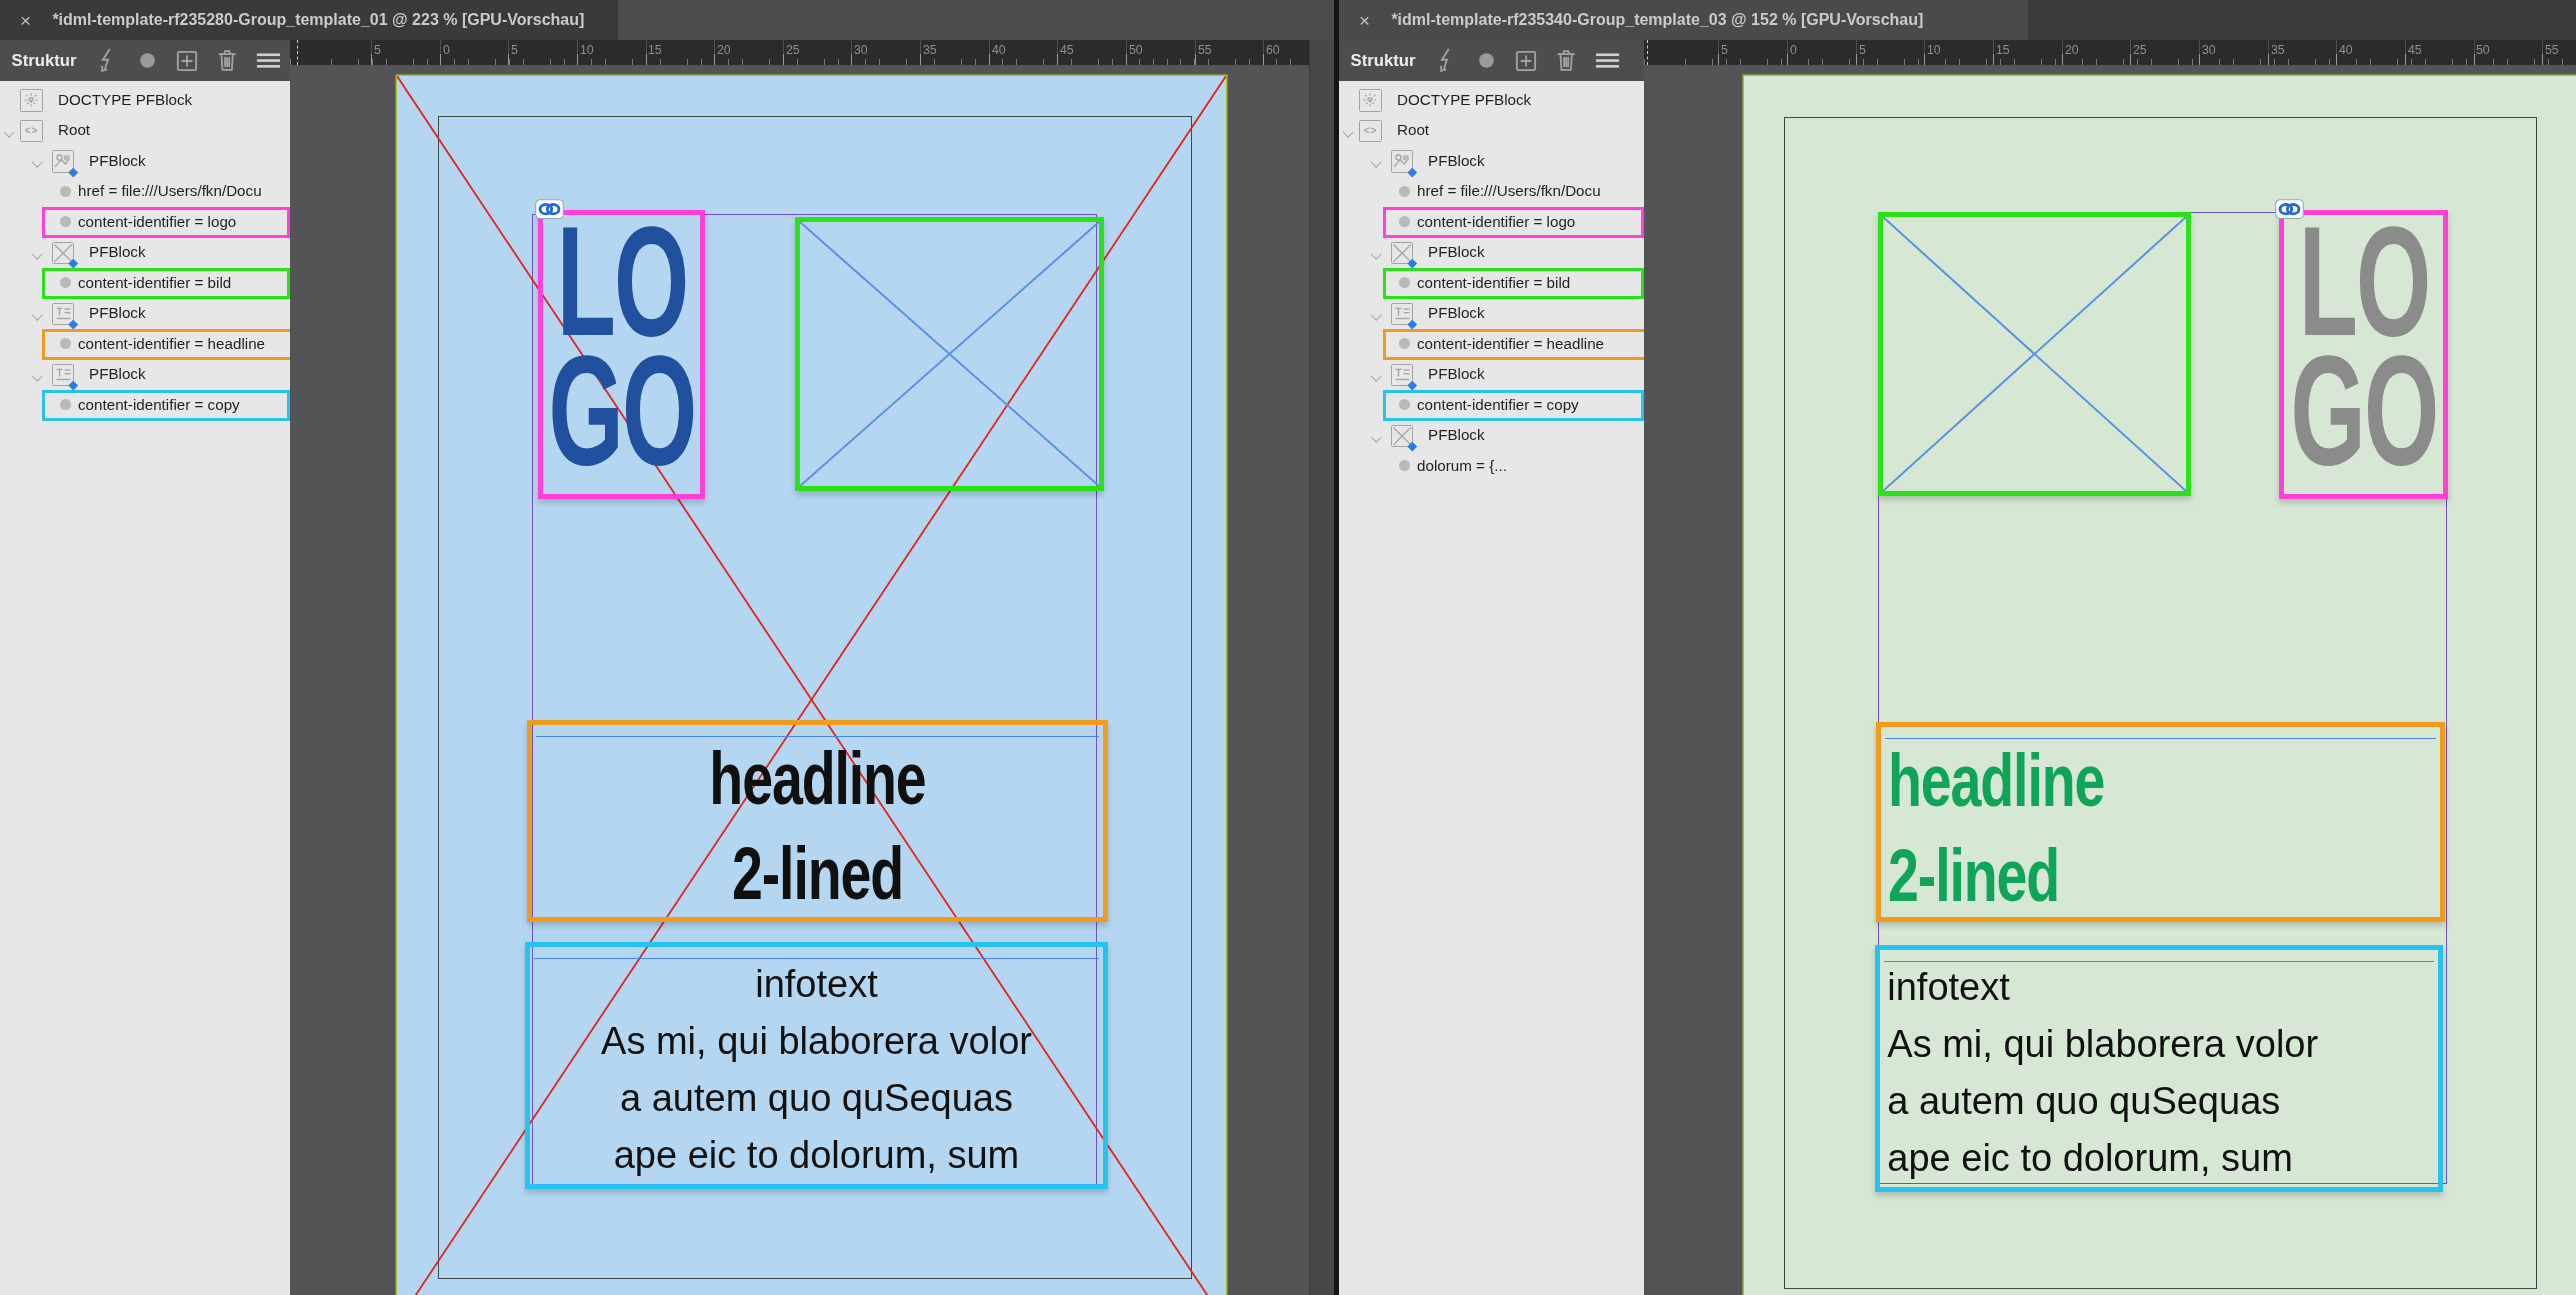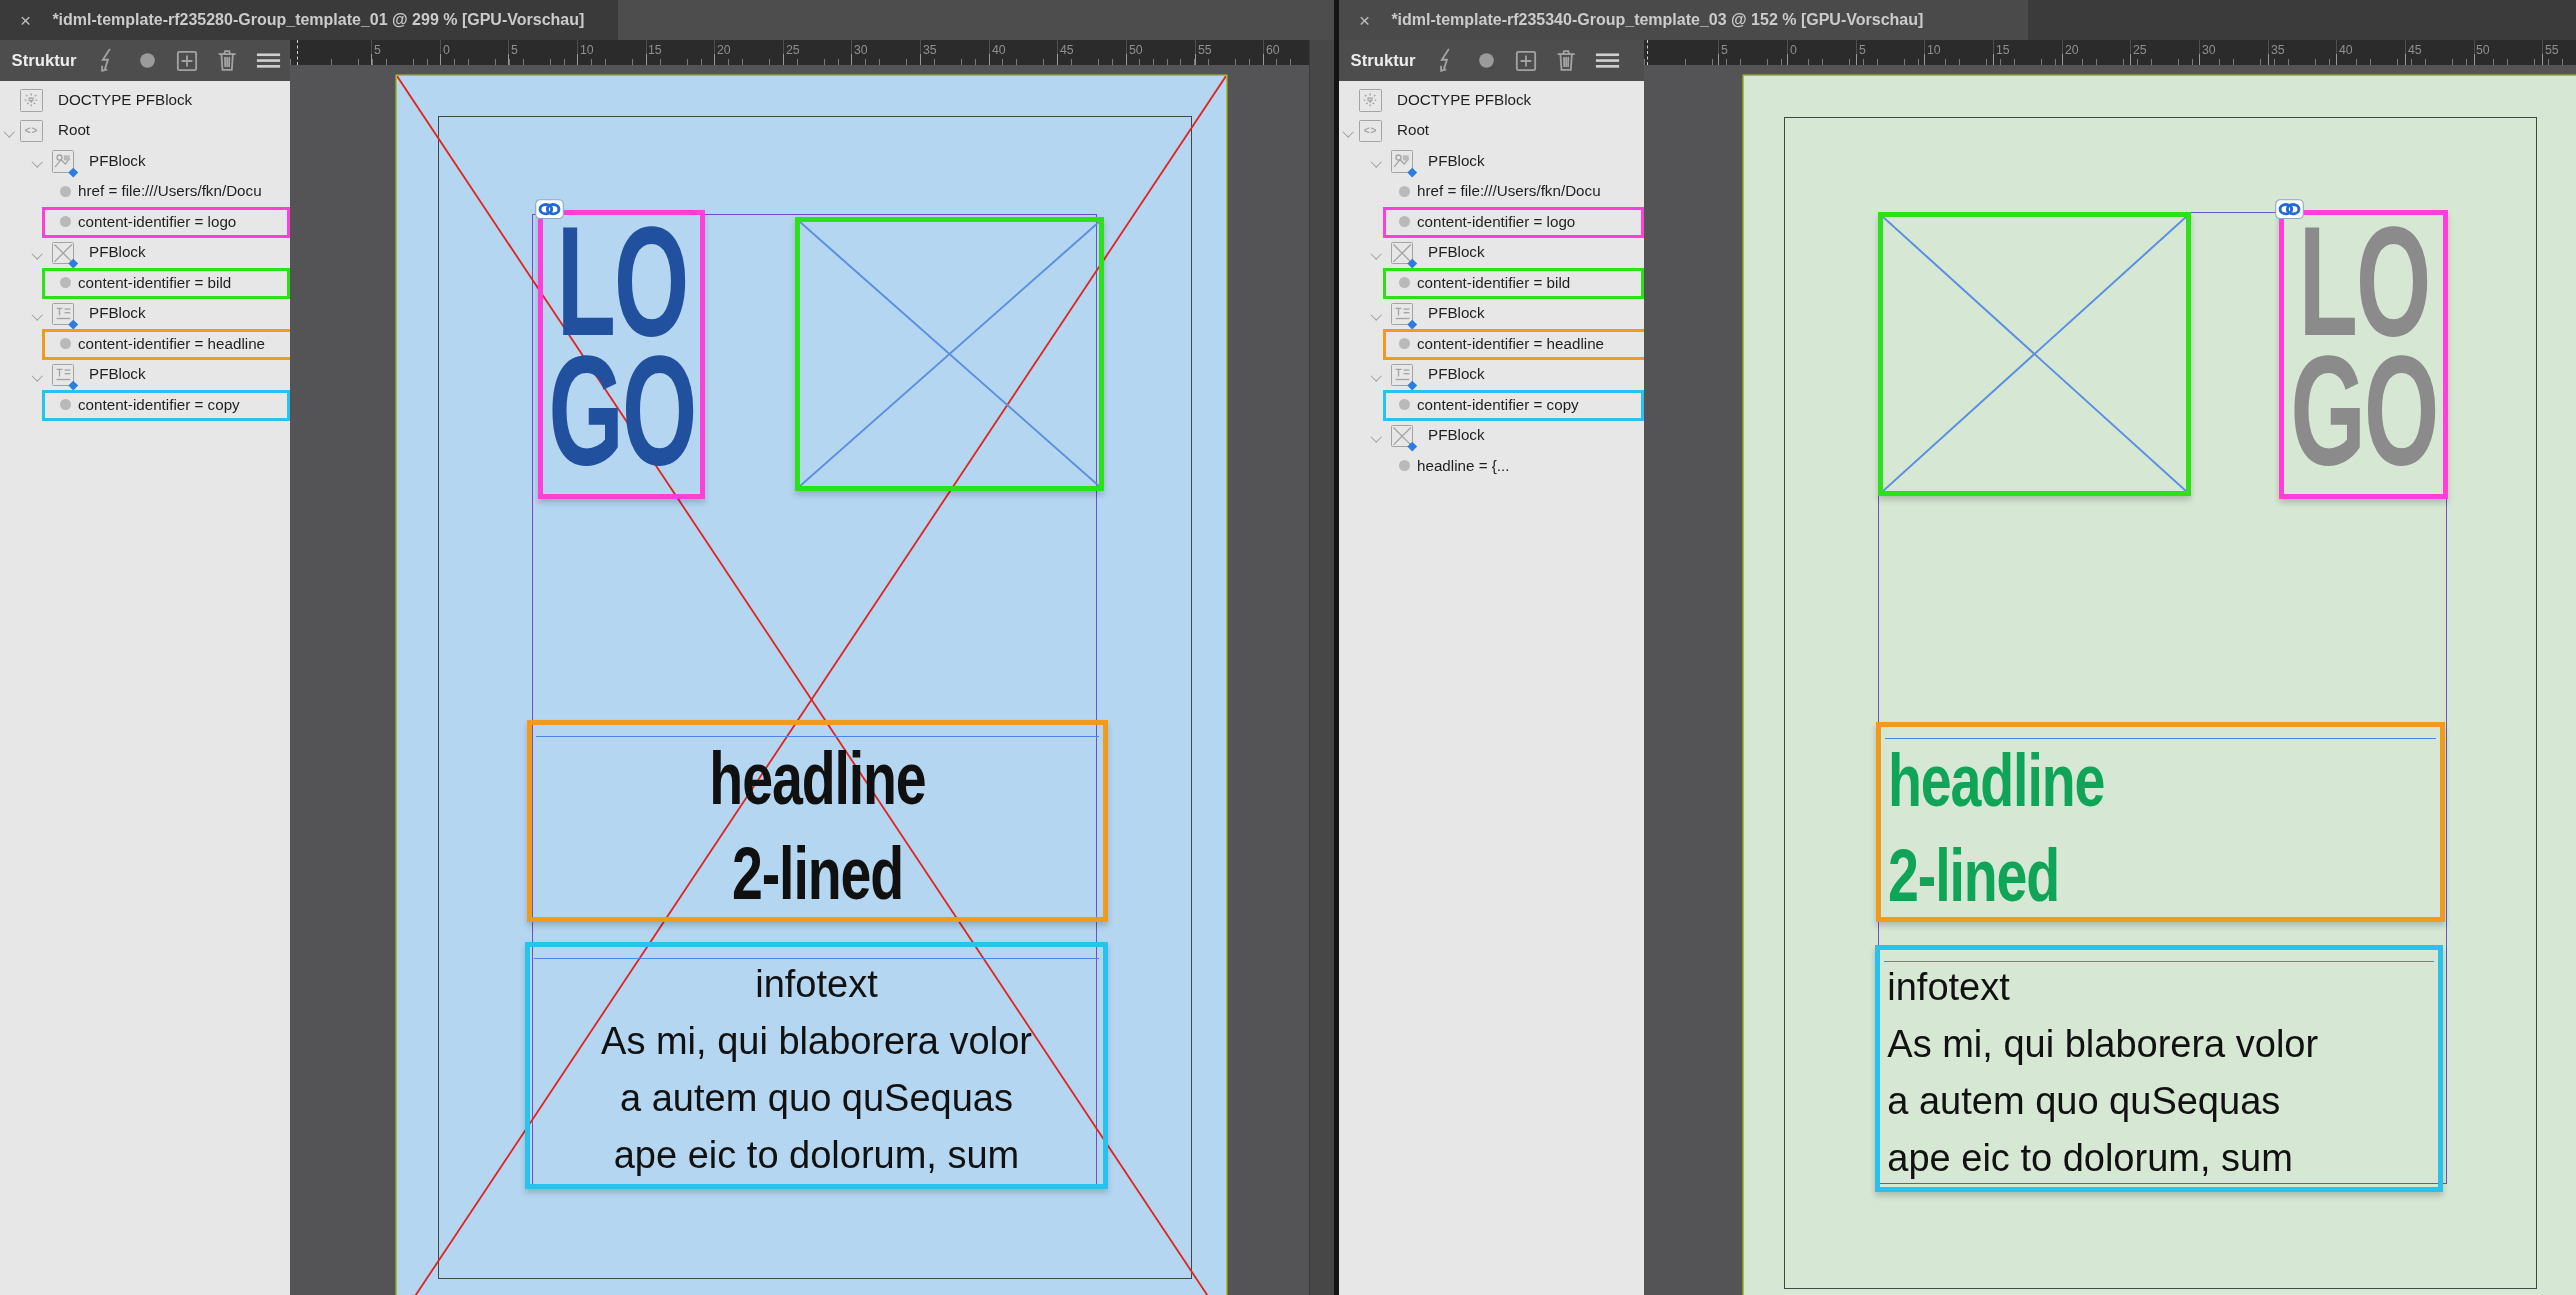--- a/index.html
+++ b/index.html
@@ -112,21 +112,21 @@
 </style>
 </head>
 <body>
 
 <div class="app">
 
   <div class="win" id="win-left">
     <div class="titlebar">
       <div class="doc-tab">
         <span class="tab-close">×</span>
-        <span class="tab-title">*idml-template-rf235280-Group_template_01 @ 299 % [GPU-Vorschau]</span>
+        <span class="tab-title">*idml-template-rf235280-Group_template_01 @ 223 % [GPU-Vorschau]</span>
       </div>
     </div>
 
     <div class="panel">
       <div class="panel-header">
         <span class="panel-title">Struktur</span>
         <span class="panel-icons">
             <svg width="22" height="25" viewBox="0 0 30 34">
               <path d="M17 2 L8 16 L15 16 L11 28" stroke="#a3a3a3" stroke-width="2.5" fill="none" stroke-linecap="round"></path>
               <path d="M7 24 L7 31 L14 29" stroke="#a3a3a3" stroke-width="2.5" fill="none"></path>
@@ -522,21 +522,21 @@
               <svg width="20.3" height="20.3" viewBox="0 0 28 28">
       <line x1="2" y1="2" x2="26" y2="26" stroke="#a3a3a3" stroke-width="1.8" fill="none"></line>
                 <line x1="26" y1="2" x2="2" y2="26" stroke="#a3a3a3" stroke-width="1.8" fill="none"></line>
               </svg>
               <span class="diamond"></span>
             </span>
             <span class="rlabel" style="left:89px">PFBlock</span>
           </div>
           <div class="srow">
             <span class="bullet" style="left:60px"></span>
-            <span class="rlabel" style="left:78px">headline = {...</span>
+            <span class="rlabel" style="left:78px">dolorum = {...</span>
           </div>
         </div>
     </div>
 
     <div class="hruler">
       <div class="minor"></div>
     <span class="hmajor" style="left:5.8px"></span>
         <span class="hmajtick" style="left:5.8px"></span>
         <span class="hlabel" style="left:8.7px">0</span>
         <span class="hmajor" style="left:74px"></span>

